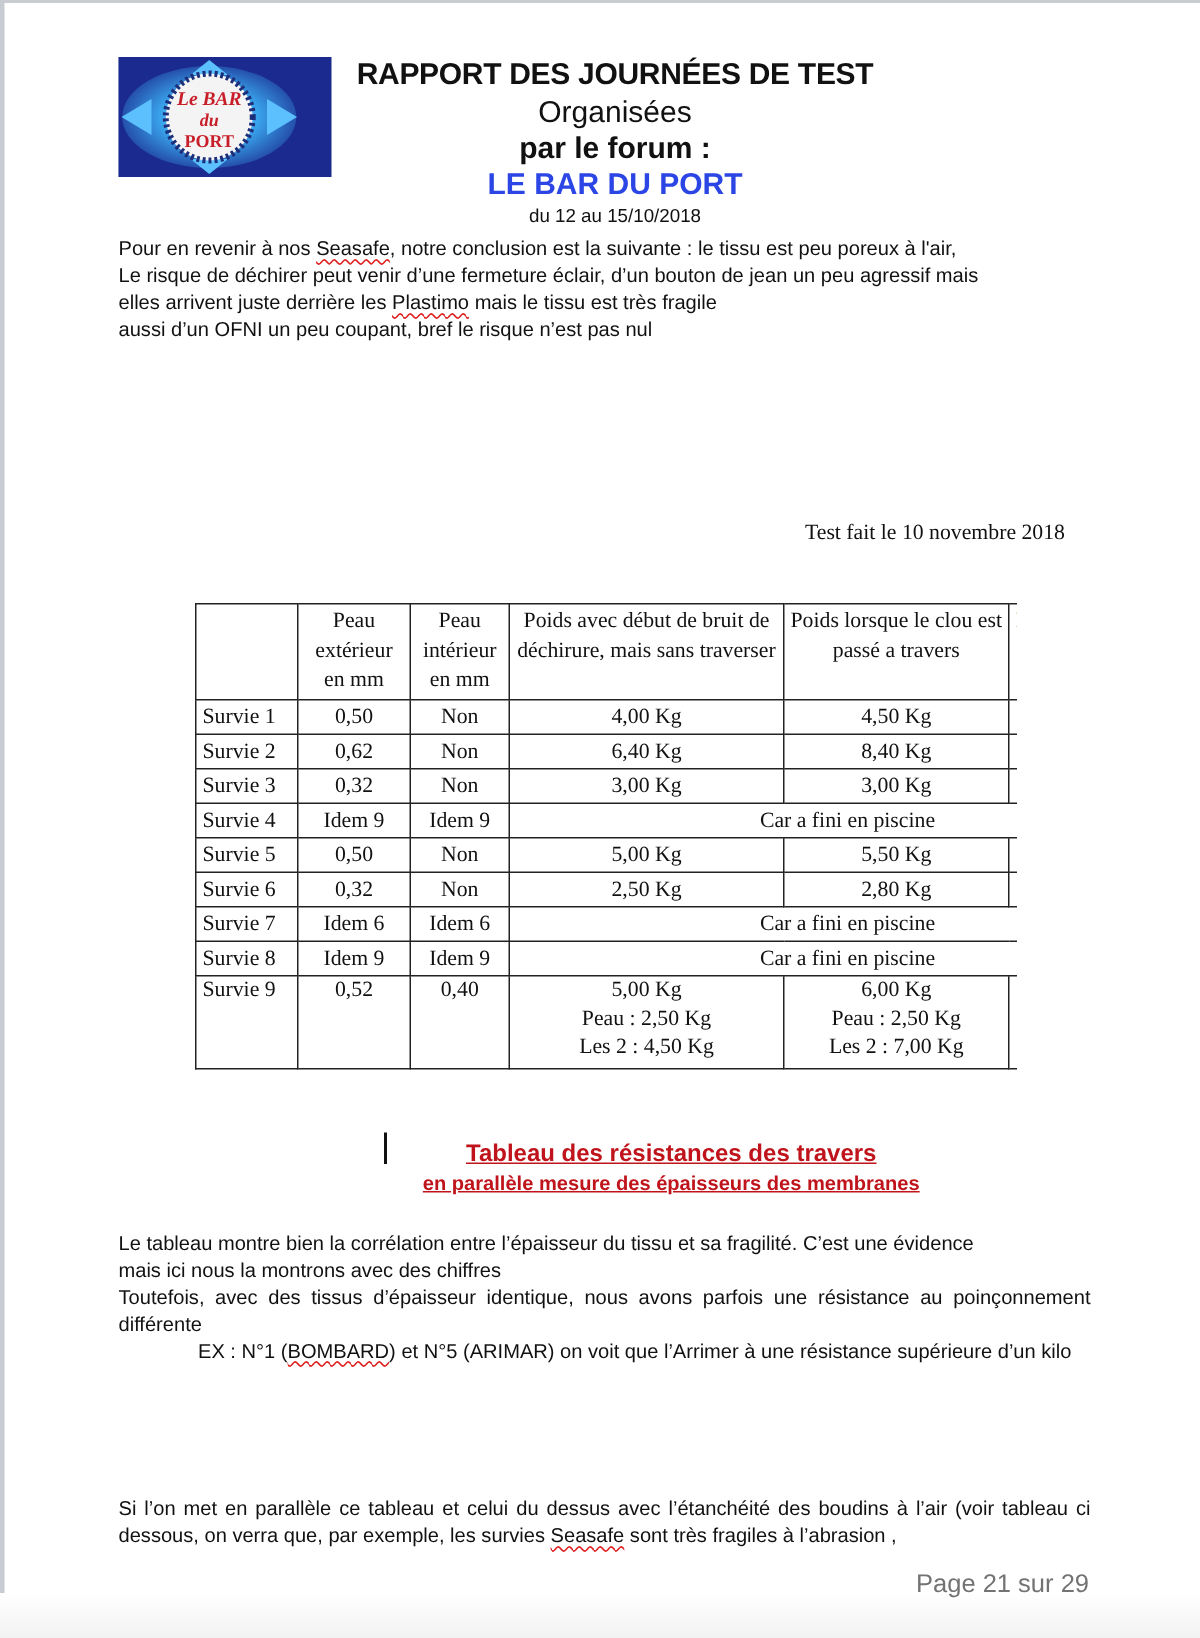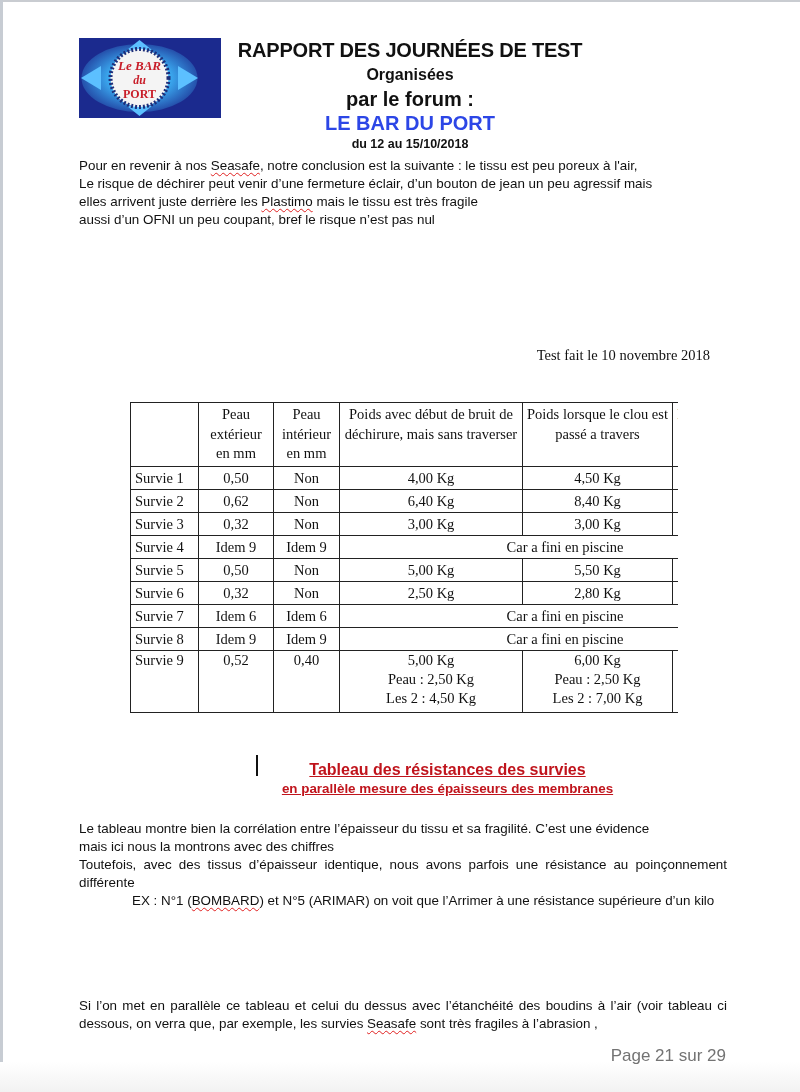--- a/index.html
+++ b/index.html
@@ -10,24 +10,24 @@
   .topline { position: absolute; left: 0; top: 0; width: 800px; height: 2px; background: #c9ccd1; }
   .leftbar { position: absolute; left: 0; top: 0; width: 3px; height: 1092px; background: #c7ccd3; }
   .bottomfade { position: absolute; left: 0; bottom: 0; width: 800px; height: 30px;
     background: linear-gradient(#ffffff, #f2f2f2); }
 
   .logo { position: absolute; left: 79px; top: 38px; width: 142px; height: 80px; background: #1b2a8e; overflow: hidden; }
   .logo svg { display: block; }
 
   .title-block { position: absolute; left: 200px; top: 38px; width: 420px; text-align: center; }
   .t1 { font-weight: bold; font-size: 20px; line-height: 25px; letter-spacing: -0.2px; }
-  .t2 { font-weight: bold; font-size: 16px; line-height: 24px; }
+  .t2 { font-weight: normal; font-size: 20px; line-height: 24px; }
   .t3 { font-weight: bold; font-size: 20px; line-height: 24px; }
   .t4 { font-weight: bold; font-size: 20px; line-height: 24px; color: #2c46e6; }
-  .t5 { font-size: 12.5px; line-height: 16px; margin-top: 1px; font-weight: bold; }
+  .t5 { font-size: 12.5px; line-height: 16px; margin-top: 1px; }
 
   .para { position: absolute; left: 79px; width: 648px; font-size: 13.4px; line-height: 18px; }
   .para p { margin: 0; }
   .sp { text-decoration: underline wavy #e02020; text-decoration-thickness: 1px; text-underline-offset: 2px; }
   .justify { text-align: justify; }
   .indent { padding-left: 54px; }
 
   .test-date { position: absolute; left: 200px; top: 347px; width: 510px; text-align: right;
     font-family: "Liberation Serif", serif; font-size: 14.5px; }
 
@@ -184,21 +184,21 @@
         <div>Les 2 : 7,00 Kg</div>
       </td>
       <td></td>
     </tr>
   </tbody>
     </table>
 </div>
 
 <div class="cursor"></div>
 <div class="caption">
-  <div class="cap1">Tableau des résistances des survies</div>
+  <div class="cap1">Tableau des résistances des travers</div>
   <div class="cap2">en parallèle mesure des épaisseurs des membranes</div>
 </div>
 
 <div class="para justify" style="top:804px;margin-top:16px;">
   <p><span>Le tableau montre bien la corrélation entre l’épaisseur du tissu et sa fragilité. C’est une évidence</span><br><span>mais ici nous la montrons avec des chiffres</span></p>
   <p>Toutefois, avec des tissus d’épaisseur identique, nous avons parfois une résistance au poinçonnement différente</p>
   <p class="indent" style="text-indent:0;padding-left:0;"><span style="display:inline-block;width:53px;"></span><span>EX : N°1 (</span><span class="sp">BOMBARD</span><span>) et N°5 (ARIMAR) on voit que l’Arrimer à une résistance supérieure d’un kilo</span></p>
 </div>
 
 <div class="para justify" style="top:997px;">

